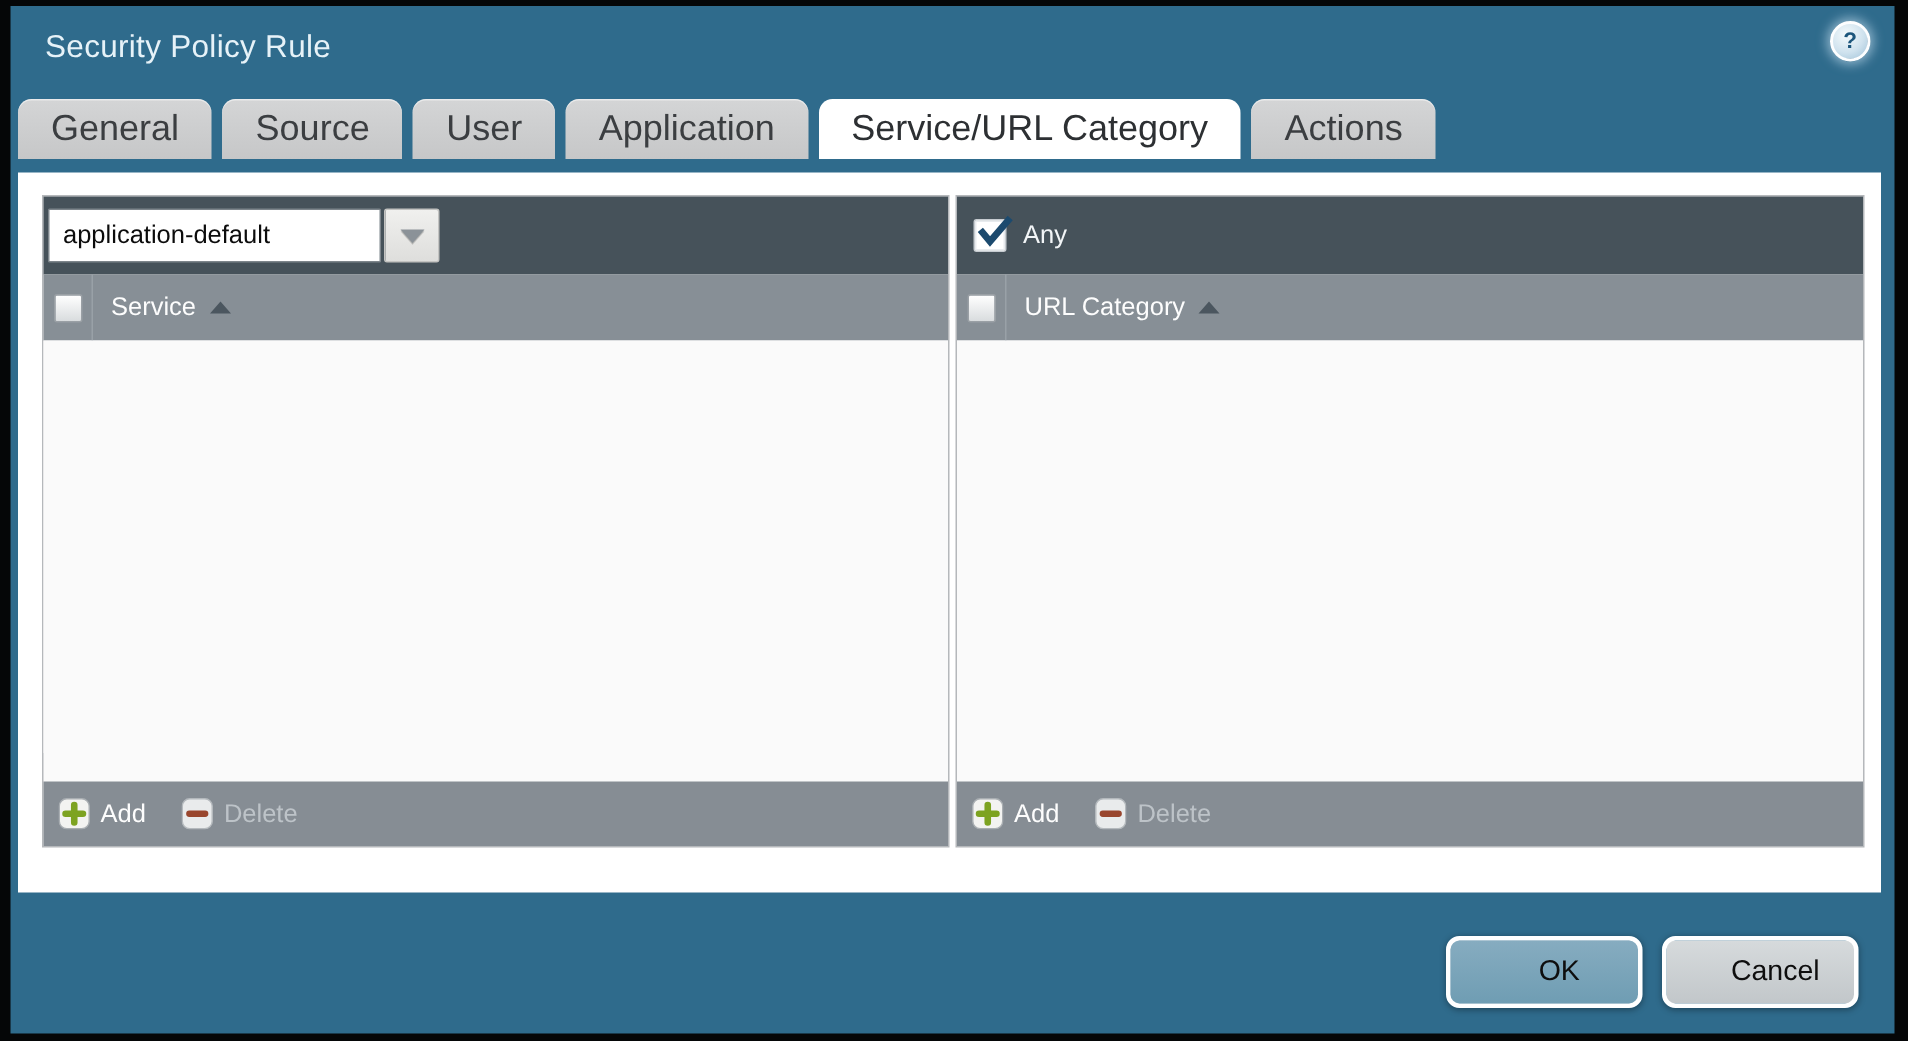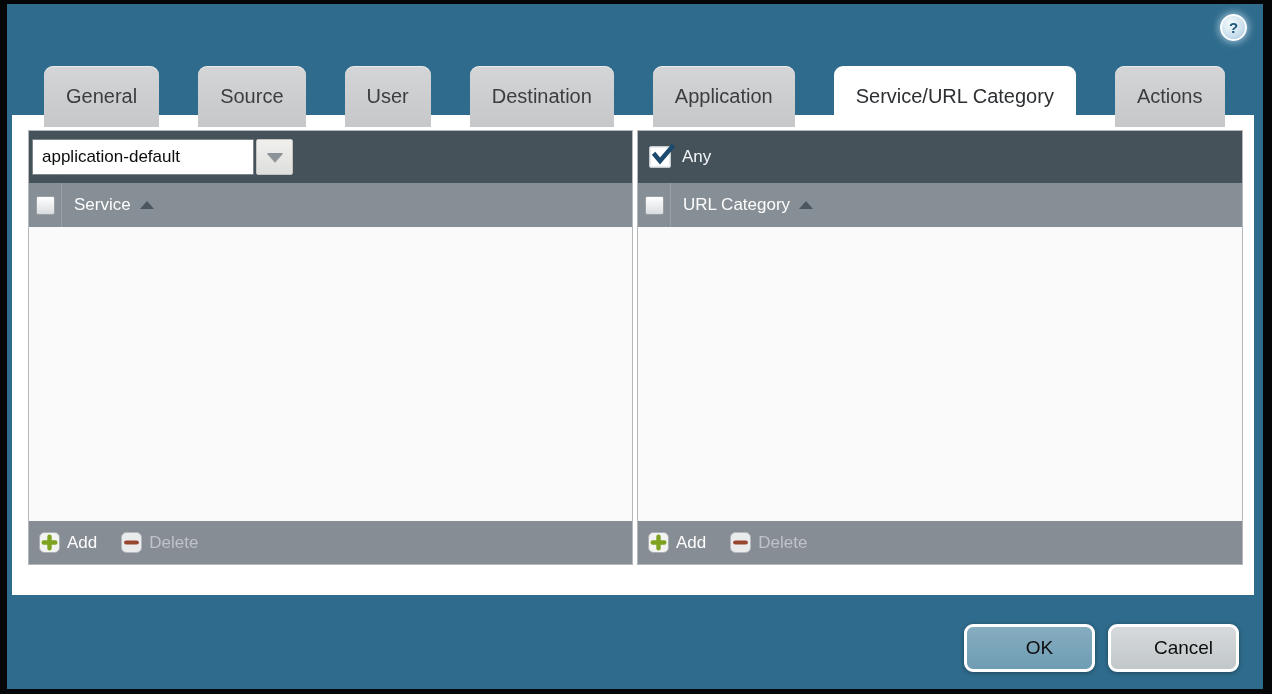--- a/index.html
+++ b/index.html
@@ -27,27 +27,26 @@
     box-shadow:0 0 7px 2px rgba(220,240,255,.55);
     display:flex; align-items:center; justify-content:center;
     color:#1c567c; font-weight:bold; font-size:15px; cursor:pointer;
   }
   
   .tabs {
     position:absolute; left:5px; top:62px; height:49px;
     display:flex; gap:7px; align-items:stretch; z-index:2;
   }
   .tab {
-    height:61px; padding:0 22px;
+    height:40px; padding:0 22px;
     display:flex; align-items:center; justify-content:center;
     background:linear-gradient(#d4d5d6, #c6c7c8);
     border-radius:9px 9px 0 0;
-    color:#3b3e41; font-size:20px; cursor:pointer;
+    color:#3b3e41; font-size:24px; cursor:pointer;
     box-shadow:inset 0 1px 0 rgba(255,255,255,.5);
-    margin-left:32px;
   }
   .tab.active {
     background:#ffffff; color:#2d3033;
     box-shadow:none;
   }
   
   .content {
     position:absolute; left:5px; top:111px; width:1242px; height:480px;
     background:#ffffff; z-index:1;
   }
@@ -132,37 +131,35 @@
   }
   .btn.ok     { background:linear-gradient(#86acc0,#6f9db3); }
   .btn.cancel { background:linear-gradient(#d6dadc,#c2c7ca); }
 </style>
 </head>
 <body>
 
 <div class="dialog">
 
   <div class="titlebar">
+    <div class="title">Security Policy Rule</div>
     <div class="help-icon">
       <span>?</span>
     </div>
   </div>
 
   <div class="tabs">
     <div class="tab">
         <span>General</span>
       </div>
     <div class="tab">
         <span>Source</span>
       </div>
     <div class="tab">
         <span>User</span>
-      </div>
-    <div class="tab">
-        <span>Destination</span>
       </div>
     <div class="tab">
         <span>Application</span>
       </div>
     <div class="tab active">
         <span>Service/URL Category</span>
       </div>
     <div class="tab">
         <span>Actions</span>
       </div>

